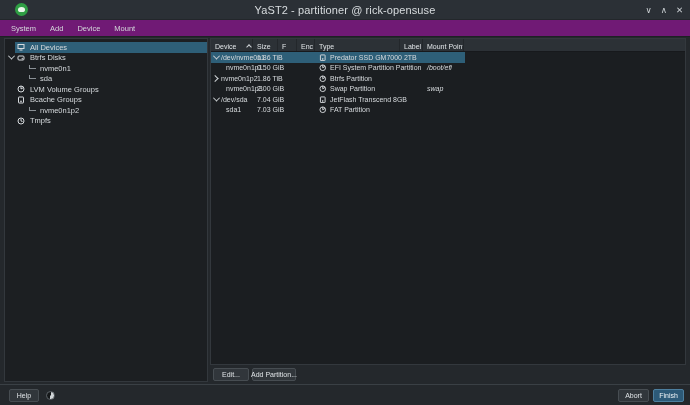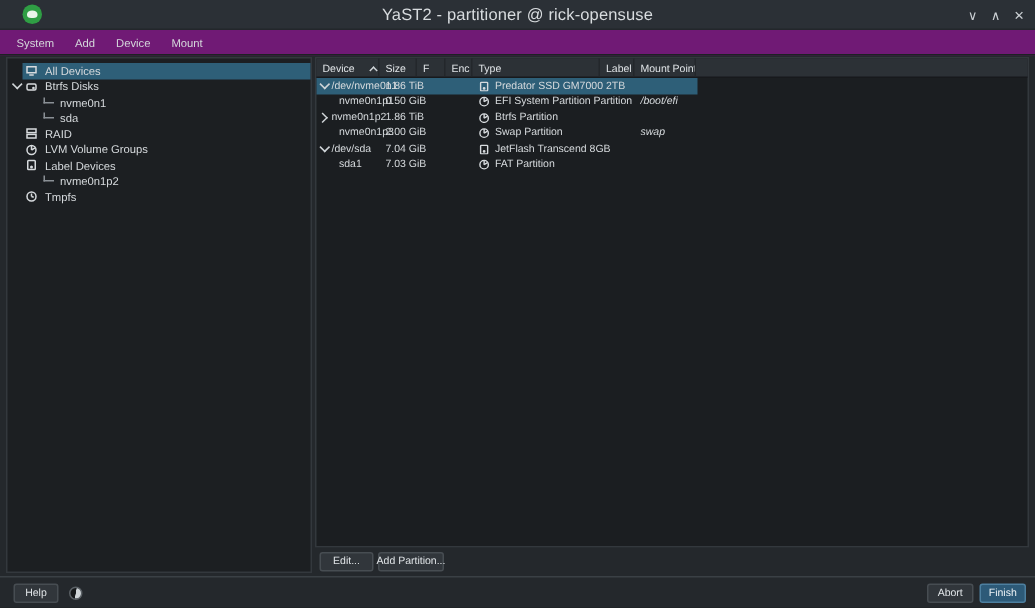--- a/index.html
+++ b/index.html
@@ -118,31 +118,20 @@
     </div>
 
     <div class="tree-row">
       <span class="hl"></span>
       <span class="exp"></span>
       <span class="indent"></span>
       <span class="tree-l"></span>
       <span>sda</span>
     </div>
 
-    <div class="tree-row">
-      <span class="hl"></span>
-      <span class="exp"></span>
-      <span class="t-icon">
-          <svg viewBox="0 0 8 8">
-            <rect x="1" y="1" width="6" height="2.4"></rect>
-            <rect x="1" y="4.6" width="6" height="2.4"></rect>
-          </svg>
-        </span>
-      <span>RAID</span>
-    </div>
 
     <div class="tree-row">
       <span class="hl"></span>
       <span class="exp"></span>
       <span class="t-icon">
           <svg viewBox="0 0 8 8">
             <circle cx="4" cy="4" r="3"></circle>
             <line x1="4" y1="4" x2="4" y2="1"></line>
             <line x1="4" y1="4" x2="6.4" y2="2.6"></line>
           </svg>
@@ -152,21 +141,21 @@
 
     <div class="tree-row">
       <span class="hl"></span>
       <span class="exp"></span>
       <span class="t-icon">
           <svg viewBox="0 0 8 8">
             <rect x="1.5" y="1" width="5" height="6" rx="0.5"></rect>
             <circle cx="4" cy="5.3" r="0.5"></circle>
           </svg>
         </span>
-      <span>Label Devices</span>
+      <span>Bcache Groups</span>
     </div>
 
 
     <div class="tree-row">
       <span class="hl"></span>
       <span class="exp"></span>
       <span class="indent"></span>
       <span class="tree-l"></span>
       <span>nvme0n1p2</span>
     </div>

